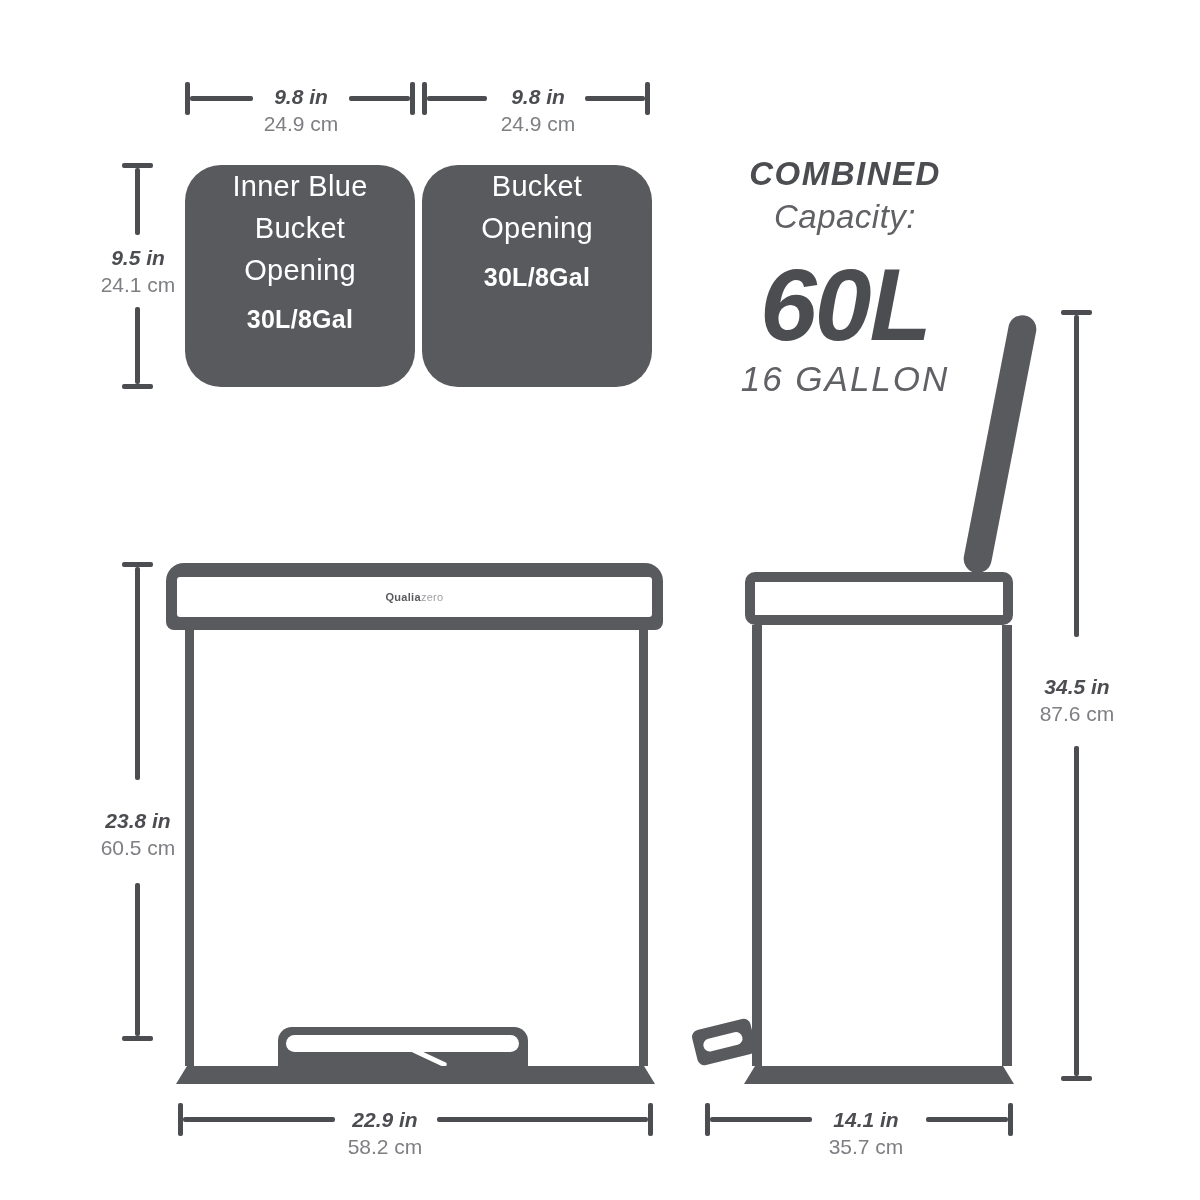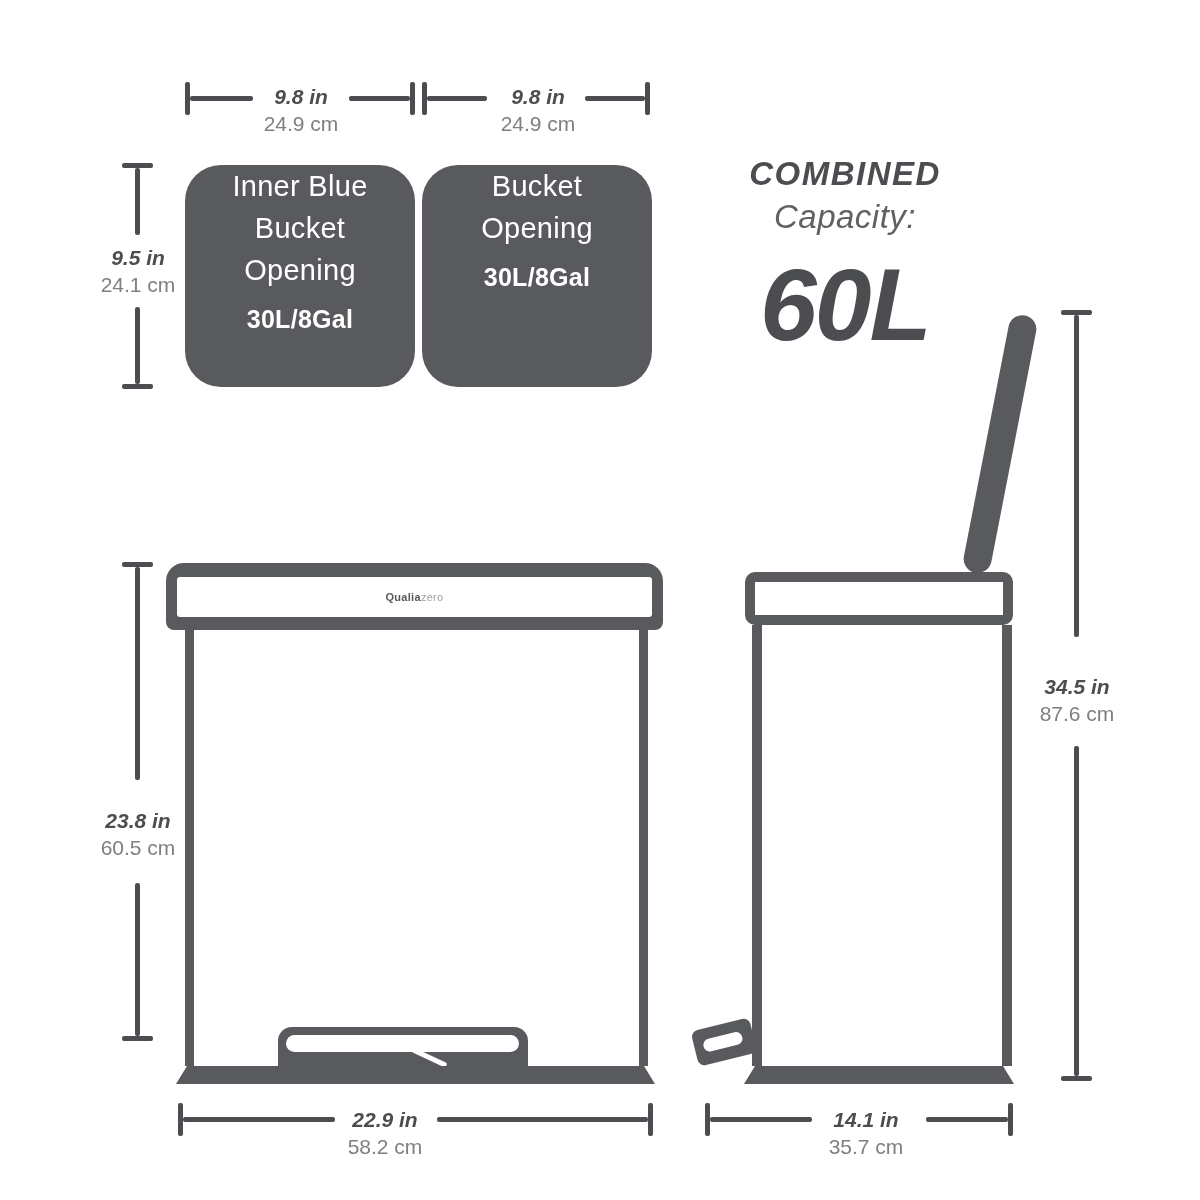--- a/index.html
+++ b/index.html
@@ -103,20 +103,21 @@
   <div class="panel" style="left:422px;top:165px;">
     <span class="ln">Bucket</span>
     <span class="ln">Opening</span>
     <span class="cap">30L/8Gal</span>
   </div>
 
   <div class="combined">
     <div class="c-title">COMBINED</div>
     <div class="c-sub">Capacity:</div>
     <div class="c-value">60L</div>
+    <div class="c-gal">16 GALLON</div>
   </div>
 
   <div>
     <div class="front-lid">
       <div class="front-lid-strip">
         <span class="brand"><span class="b1">Qualia</span><span class="b2">zero</span></span>
       </div>
     </div>
     <div class="front-body"></div>
     <div class="front-pedal"></div>

